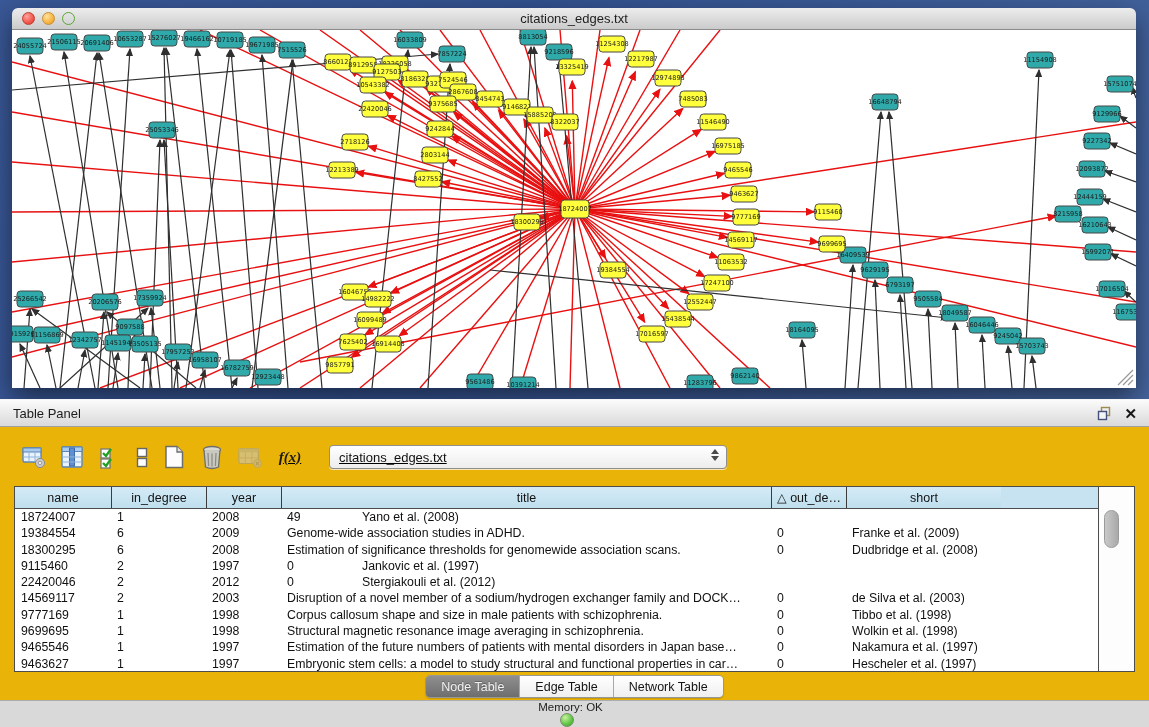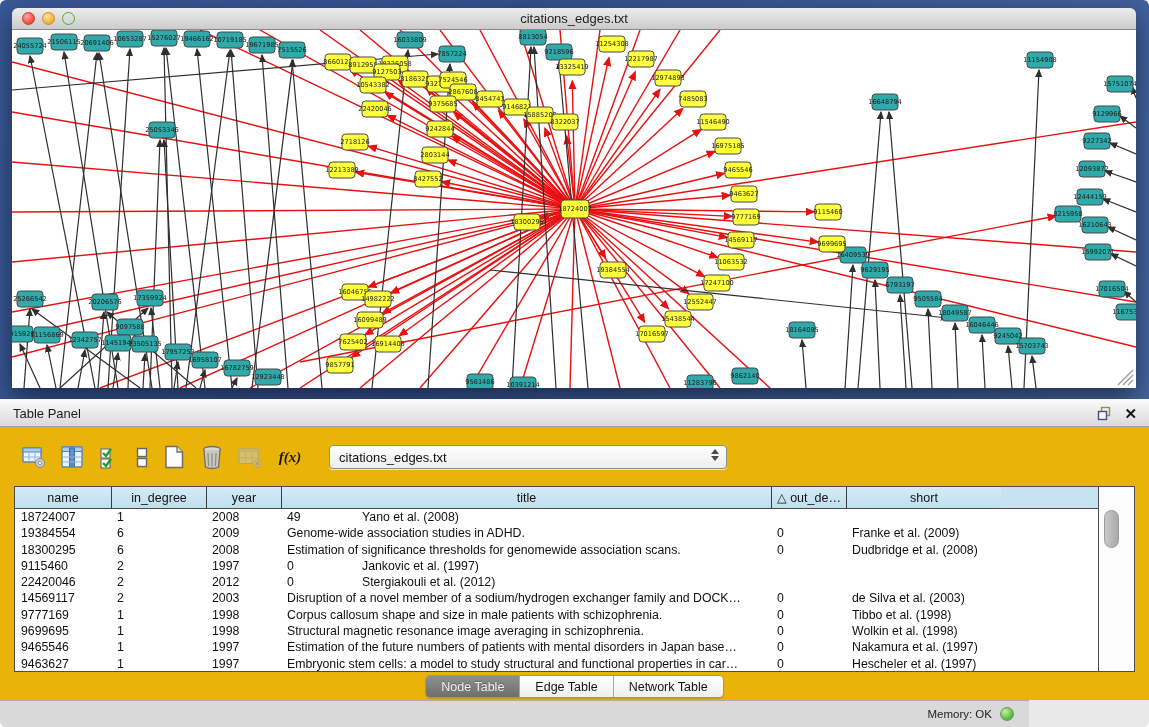--- a/index.html
+++ b/index.html
@@ -1,17 +1,17 @@
 <!DOCTYPE html>
 <html><head>
 <meta charset="utf-8">
 <style>
   html,body{margin:0;padding:0;}
   body{width:1149px;height:727px;font-family:"Liberation Sans",sans-serif;-webkit-font-smoothing:antialiased;}
-  .desktop{position:relative;width:1149px;height:727px;background:#E9E9E9;overflow:hidden;border-radius:6px;}
+  .desktop{position:relative;width:1149px;height:727px;background:#E9E9E9;overflow:hidden;}
 
   
   .net-area{position:absolute;left:0;top:0;width:1149px;height:399px;
     background:linear-gradient(115deg,#3A5897 0%,#33518F 40%,#45659F 100%);}
   .gwindow{position:absolute;left:12px;top:8px;width:1124px;height:380px;
     border-radius:6px 6px 0 0;box-shadow:0 10px 26px rgba(0,0,0,.5);}
   .titlebar{position:relative;height:21px;border-radius:6px 6px 0 0;
     background:linear-gradient(#EDEDED,#CBCBCB);border-bottom:1px solid #8B8B8B;
     display:flex;align-items:center;justify-content:center;}
   .title-text{font-size:13px;color:#1d1d1d;font-weight:500;}
@@ -24,21 +24,21 @@
   .canvas svg{display:block;}
 
   
   .tpanel{position:absolute;left:0;top:399px;width:1149px;height:301px;background:#eab308;}
   .tpanel-header{position:relative;height:26px;background:linear-gradient(#FBFBFB,#D9D9D9);
     border-top:1px solid #F5F5F5;border-bottom:1px solid #9F9F9F;display:flex;align-items:center;}
   .tpanel-title{margin-left:13px;font-size:13px;color:#1c1c1c;}
   .tpanel-actions{position:absolute;right:12px;top:0;height:26px;display:flex;align-items:center;gap:12px;}
   .close-x{font-size:15px;font-weight:700;color:#161616;line-height:1;cursor:default;}
 
-  .toolbar{display:flex;align-items:center;padding:17px 0 0 21px;}
+  .toolbar{display:flex;align-items:center;padding:17px 0 0 21px;text-decoration:underline;}
   .tb-icon{margin-right:12px;width:26px;height:26px;display:flex;align-items:center;justify-content:center;}
   .fx-label{font-family:"Liberation Serif",serif;font-style:italic;font-weight:700;font-size:15px;color:#1a1a1a;}
   .combo{margin-left:12px;width:396px;height:22px;border:1px solid #8F8F8F;border-radius:4px;
     background:linear-gradient(#FFFFFF,#EDEDED);display:flex;align-items:center;position:relative;
     box-shadow:0 1px 0 rgba(255,255,255,.7);}
   .combo-text{margin-left:9px;font-size:13px;color:#111;}
   .combo-arrows{position:absolute;right:7px;top:3px;display:flex;flex-direction:column;gap:2px;}
   .combo-arrows i{display:block;width:0;height:0;border-left:4px solid transparent;border-right:4px solid transparent;}
   .combo-arrows .up{border-bottom:5px solid #4a4a4a;}
   .combo-arrows .dn{border-top:5px solid #4a4a4a;}
@@ -60,22 +60,22 @@
     background:linear-gradient(90deg,#C9C9C9,#A9A9A9);border:1px solid #9a9a9a;box-sizing:border-box;}
 
   .tabsrow{position:absolute;left:0;top:276px;width:1149px;display:flex;justify-content:center;}
   .seg{display:flex;height:21px;border:1px solid #979797;border-radius:5px;overflow:hidden;
     box-shadow:0 1px 1px rgba(0,0,0,.15);}
   .seg .tab{padding:0 15px;display:flex;align-items:center;font-size:12.5px;color:#141414;
     background:linear-gradient(#FFFFFF,#EFEFEF);border-left:1px solid #A8A8A8;}
   .seg .tab:first-child{border-left:none;}
   .seg .tab.active{background:linear-gradient(#8F8F8F,#6E6E6E);color:#F1F1F1;text-shadow:0 -1px 0 rgba(0,0,0,.25);}
 
-  .statusbar{position:absolute;left:0;top:301px;width:1029px;height:27px;background:#D9D9D9;
-    border-top:1px solid #ACACAC;display:flex;align-items:center;justify-content:flex-end;box-sizing:border-box;}
+  .statusbar{position:absolute;left:0;top:301px;width:1149px;height:27px;background:#D9D9D9;
+    border-top:1px solid #ACACAC;display:flex;align-items:center;justify-content:flex-end;box-sizing:border-box;flex-direction:column;}
   .mem-label{font-size:11.5px;color:#1e1e1e;margin-right:8px;}
   .mem-dot{width:14px;height:14px;border-radius:50%;margin-right:15px;border:1px solid #7d8d6d;box-sizing:border-box;
     background:radial-gradient(circle at 35% 30%,#C8F29E,#5CC443 60%,#3E9E2D);}
 </style>
 </head>
 <body>
 
 <div class="desktop">
 
   <div class="net-area">

